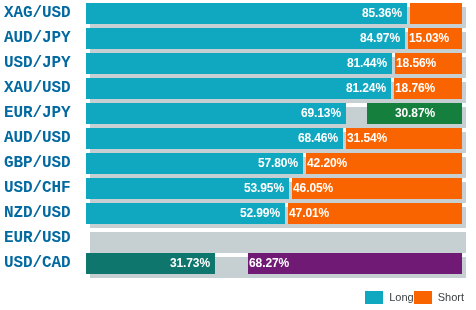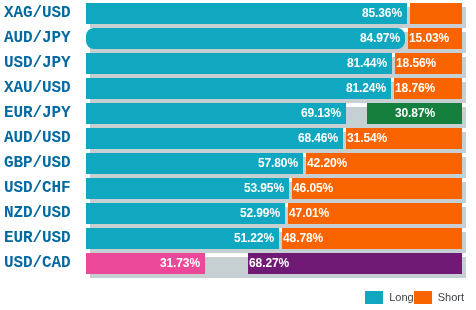--- a/index.html
+++ b/index.html
@@ -140,21 +140,21 @@
         <div class="bar-shadow" style="background: rgb(198, 207, 209);"></div>
         <div class="bar-track">
           <div class="seg seg-long" style="width: 321px; background: rgb(15, 168, 192);"><span class="seg-value">85.36%</span></div>
           <div class="seg seg-short" style="width: 52px; background: rgb(250, 100, 0);"><span class="seg-value"></span></div>
         </div>
       </div>
       <div class="bar-row" style="top: 28px;">
         <div class="row-label">AUD/JPY</div>
         <div class="bar-shadow" style="background: rgb(198, 207, 209);"></div>
         <div class="bar-track">
-          <div class="seg seg-long" style="width: 319px; background: rgb(15, 168, 192); border-radius: 8px;"><span class="seg-value">84.97%</span></div>
+          <div class="seg seg-long" style="width: 319px; background: rgb(15, 168, 192);"><span class="seg-value">84.97%</span></div>
           <div class="seg seg-short" style="width: 54px; background: rgb(250, 100, 0);"><span class="seg-value">15.03%</span></div>
         </div>
       </div>
       <div class="bar-row" style="top: 53px;">
         <div class="row-label">USD/JPY</div>
         <div class="bar-shadow" style="background: rgb(198, 207, 209);"></div>
         <div class="bar-track">
           <div class="seg seg-long" style="width: 306px; background: rgb(15, 168, 192);"><span class="seg-value">81.44%</span></div>
           <div class="seg seg-short" style="width: 67px; background: rgb(250, 100, 0);"><span class="seg-value">18.56%</span></div>
         </div>
@@ -203,30 +203,26 @@
         <div class="row-label">NZD/USD</div>
         <div class="bar-shadow" style="background: rgb(198, 207, 209);"></div>
         <div class="bar-track">
           <div class="seg seg-long" style="width: 199px; background: rgb(15, 168, 192);"><span class="seg-value">52.99%</span></div>
           <div class="seg seg-short" style="width: 174px; background: rgb(250, 100, 0);"><span class="seg-value">47.01%</span></div>
         </div>
       </div>
       <div class="bar-row" style="top: 228px;">
         <div class="row-label">EUR/USD</div>
         <div class="bar-shadow" style="background: rgb(198, 207, 209);"></div>
-        <div class="bar-track">
-          <div class="seg seg-long" style="width: 193px; background: rgb(15, 168, 192);"><span class="seg-value">51.22%</span></div>
-          <div class="seg seg-short" style="width: 180px; background: rgb(250, 100, 0);"><span class="seg-value">48.78%</span></div>
-        </div>
       </div>
       <div class="bar-row" style="top: 253px;">
         <div class="row-label">USD/CAD</div>
         <div class="bar-shadow" style="background: rgb(198, 207, 209);"></div>
         <div class="bar-track">
-          <div class="seg seg-long" style="width: 119px; background: #ec4899;"><span class="seg-value">31.73%</span></div>
+          <div class="seg seg-long" style="width: 129px; background: #0f766e;"><span class="seg-value">31.73%</span></div>
           <div class="seg seg-short" style="width: 214px; background: #701a75;"><span class="seg-value">68.27%</span></div>
         </div>
       </div>
     </div>
 
   <div id="legend">
       <div class="legend-item">
         <span class="legend-swatch" style="background: rgb(15, 168, 192);"></span>
         <span class="legend-label">Long</span>
       </div>

